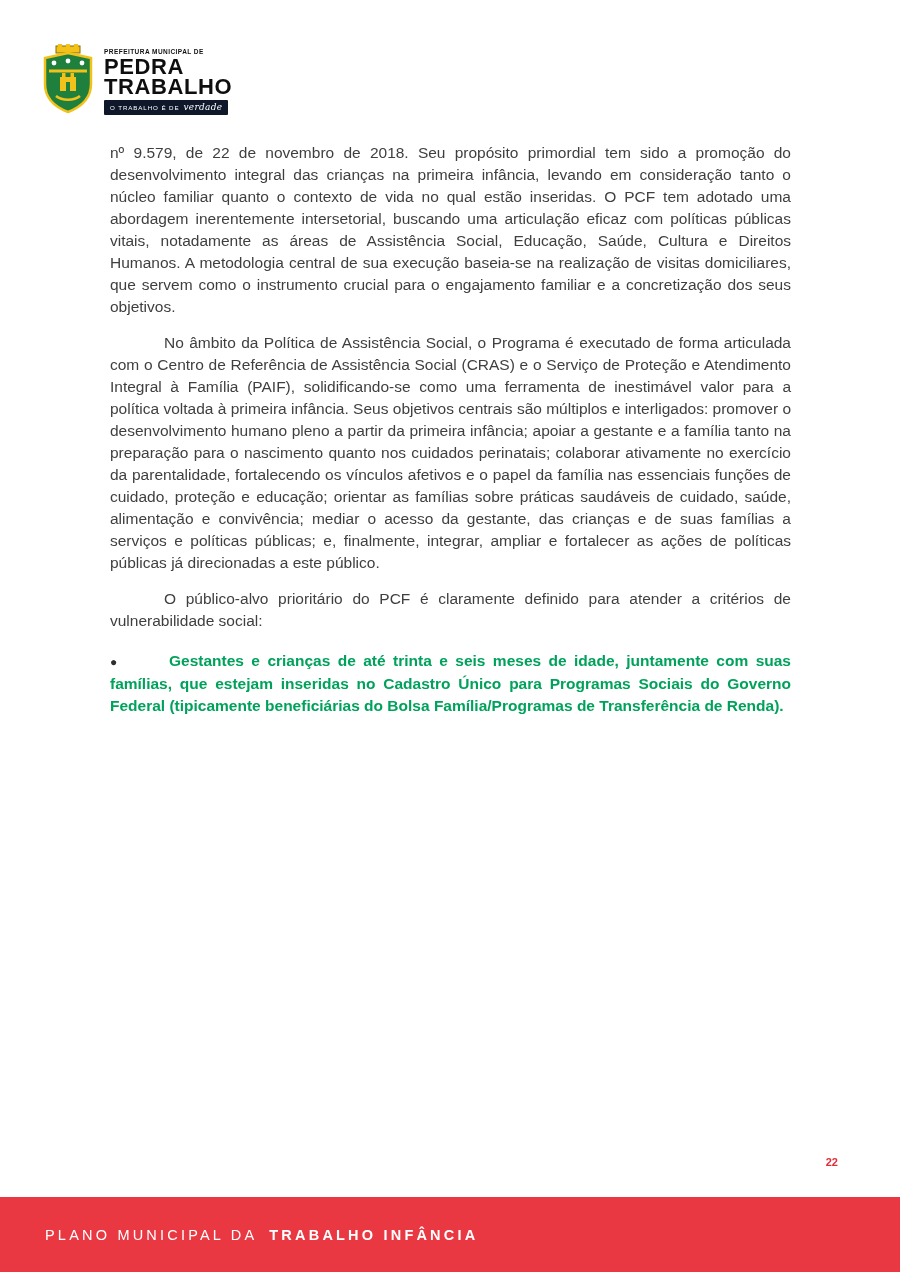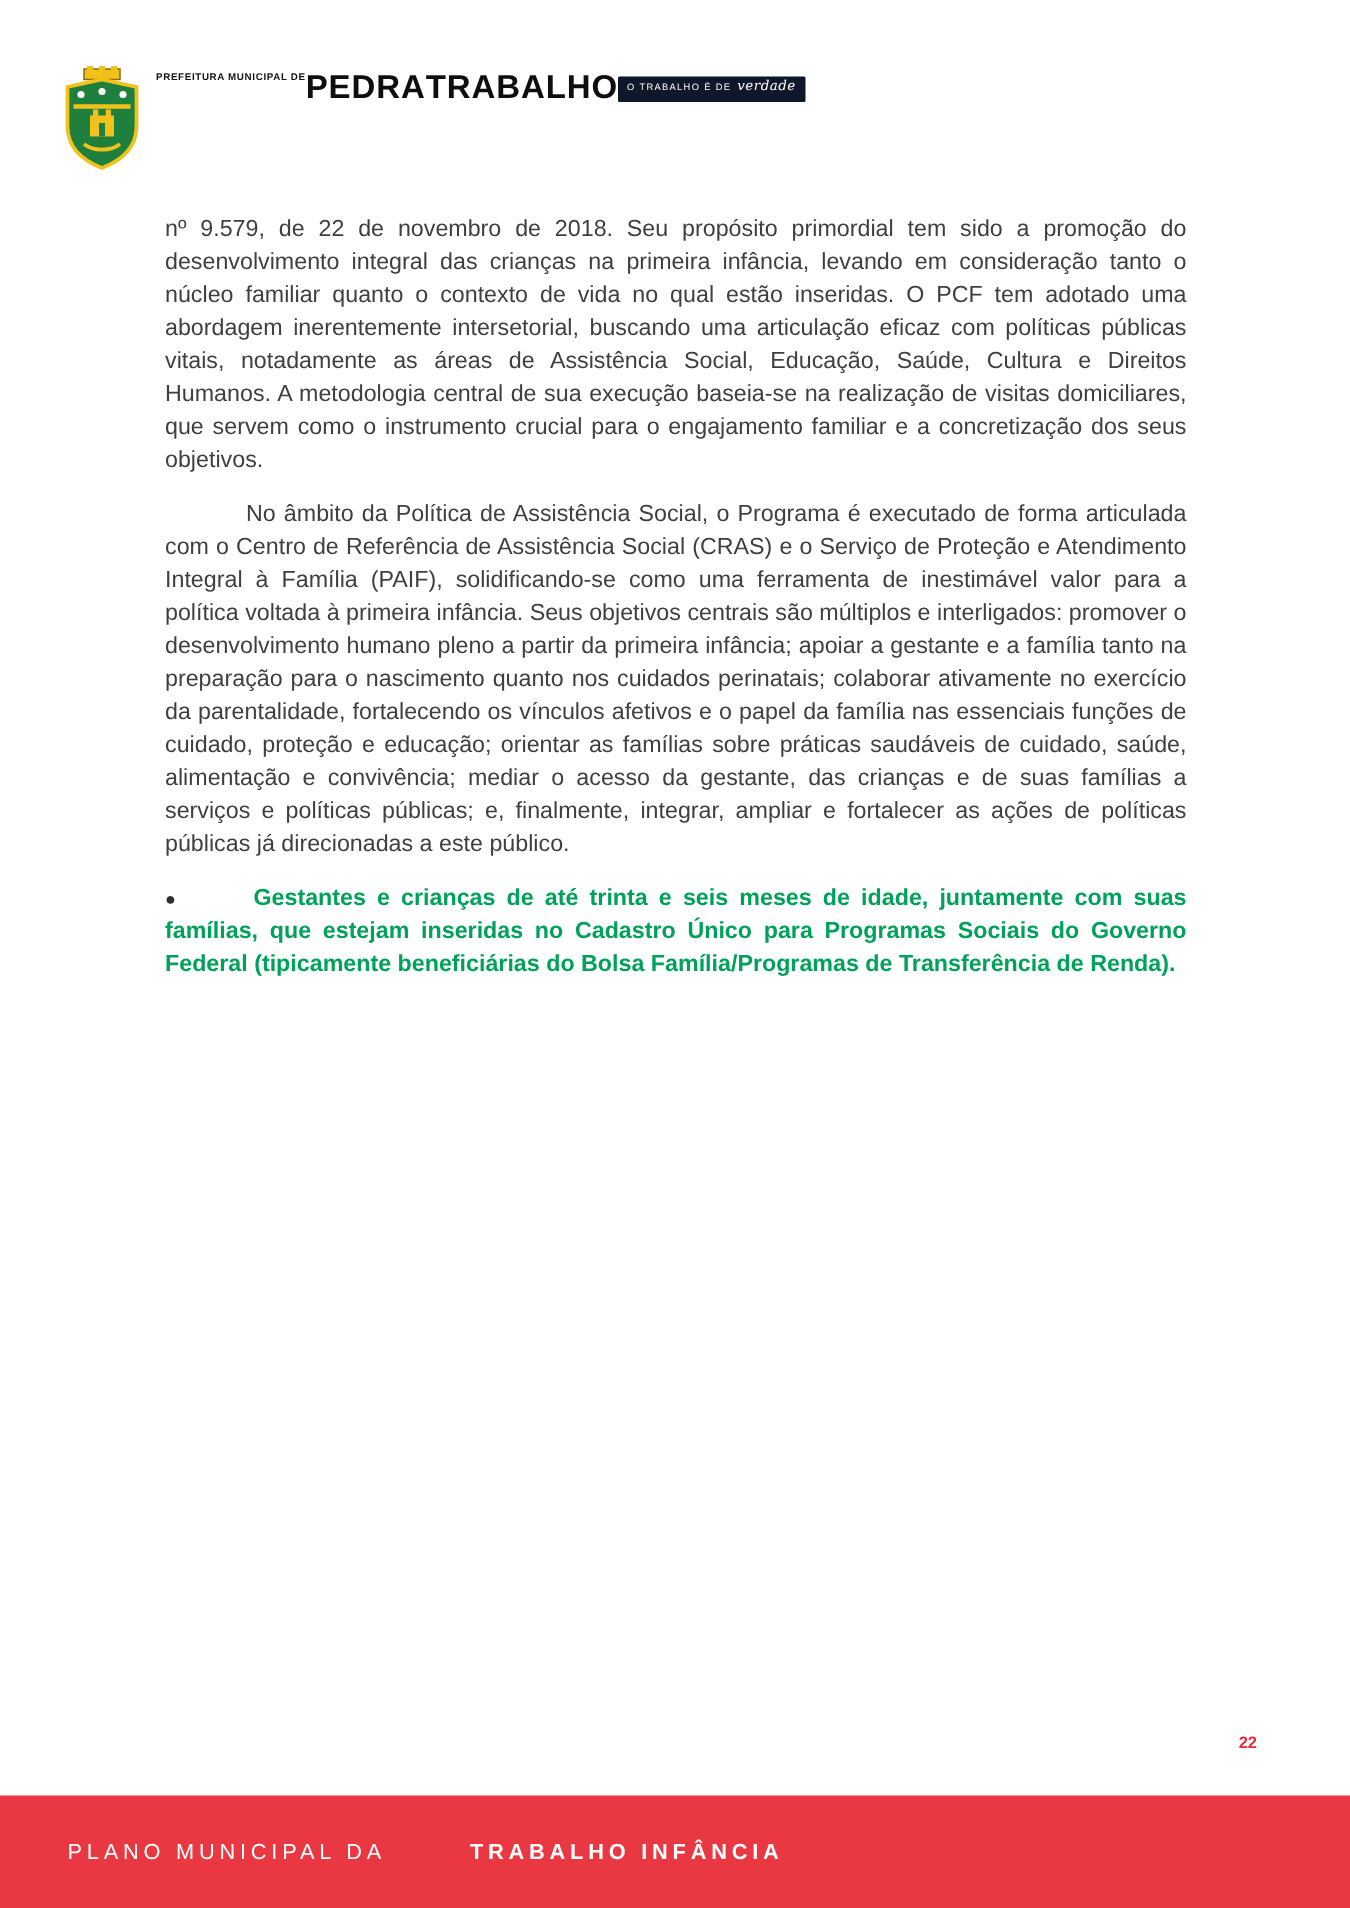--- a/index.html
+++ b/index.html
@@ -7,21 +7,21 @@
   body {
     width: 900px; height: 1272px;
     position: relative; overflow: hidden;
     font-family: "Liberation Sans", sans-serif;
   }
   .page { position: absolute; inset: 0; background: #ffffff; }
 
   
   .logo { position: absolute; top: 44px; left: 40px; display: flex; align-items: flex-start; gap: 8px; }
   .logo-shield { flex: 0 0 auto; }
-  .logo-text { display: flex; padding-top: 4px; }
+  .logo-text { display: flex; flex-direction: column; padding-top: 4px; }
   .logo-sub { font-size: 6.5px; font-weight: bold; color: #121212; letter-spacing: 0.45px; margin-bottom: 2px; }
   .logo-main { font-size: 22px; font-weight: 900; color: #0e0e0e; line-height: 0.92; letter-spacing: 0.6px; }
   .logo-ribbon {
     margin-top: 3px; background: #0f172a; color: #ffffff;
     font-size: 6.2px; letter-spacing: 0.9px; padding: 2px 6px 3px 6px;
     display: inline-flex; align-items: baseline; gap: 4px; width: fit-content;
     border-radius: 1px;
   }
   .logo-ribbon .script { font-family: "DejaVu Serif", serif; font-style: italic; font-size: 9px; letter-spacing: 0.3px; }
 
@@ -44,21 +44,21 @@
   .page-number {
     position: absolute; right: 62px; top: 1156px;
     color: #e52b38; font-weight: bold; font-size: 11px;
   }
 
   
   .footer {
     position: absolute; left: 0; right: 0; bottom: 0; height: 75px;
     background: #ea3843; display: flex; align-items: center;
     padding-left: 45px; color: #ffffff;
-    font-size: 14.5px; letter-spacing: 3.2px; gap: 44px;
+    font-size: 14.5px; letter-spacing: 3.2px;
   }
   .footer .regular { font-weight: normal; }
   .footer .bold { font-weight: bold; margin-left: 12px; }
 </style>
 </head>
 <body>
 
 <div class="page">
 
   <header class="logo">
@@ -92,20 +92,21 @@
       <div class="logo-ribbon">
         <span>O TRABALHO É DE</span>
         <span class="script">verdade</span>
       </div>
     </div>
   </header>
 
   <main class="content">
     <p class="para">nº 9.579, de 22 de novembro de 2018. Seu propósito primordial tem sido a promoção do desenvolvimento integral das crianças na primeira infância, levando em consideração tanto o núcleo familiar quanto o contexto de vida no qual estão inseridas. O PCF tem adotado uma abordagem inerentemente intersetorial, buscando uma articulação eficaz com políticas públicas vitais, notadamente as áreas de Assistência Social, Educação, Saúde, Cultura e Direitos Humanos. A metodologia central de sua execução baseia-se na realização de visitas domiciliares, que servem como o instrumento crucial para o engajamento familiar e a concretização dos seus objetivos.</p>
     <p class="para indented">No âmbito da Política de Assistência Social, o Programa é executado de forma articulada com o Centro de Referência de Assistência Social (CRAS) e o Serviço de Proteção e Atendimento Integral à Família (PAIF), solidificando-se como uma ferramenta de inestimável valor para a política voltada à primeira infância. Seus objetivos centrais são múltiplos e interligados: promover o desenvolvimento humano pleno a partir da primeira infância; apoiar a gestante e a família tanto na preparação para o nascimento quanto nos cuidados perinatais; colaborar ativamente no exercício da parentalidade, fortalecendo os vínculos afetivos e o papel da família nas essenciais funções de cuidado, proteção e educação; orientar as famílias sobre práticas saudáveis de cuidado, saúde, alimentação e convivência; mediar o acesso da gestante, das crianças e de suas famílias a serviços e políticas públicas; e, finalmente, integrar, ampliar e fortalecer as ações de políticas públicas já direcionadas a este público.</p>
+    <p class="para indented last-short">O público-alvo prioritário do PCF é claramente definido para atender a critérios de vulnerabilidade social:</p>
     <p class="bullet-para">
       <span class="bullet-marker">●</span><span>Gestantes e crianças de até trinta e seis meses de idade, juntamente com suas famílias, que estejam inseridas no Cadastro Único para Programas Sociais do Governo Federal (tipicamente beneficiárias do Bolsa Família/Programas de Transferência de Renda).</span>
     </p>
   </main>
 
   <div class="page-number">22</div>
 
   <footer class="footer">
     <span class="regular">PLANO MUNICIPAL DA</span>
     <span class="bold">TRABALHO INFÂNCIA</span>

